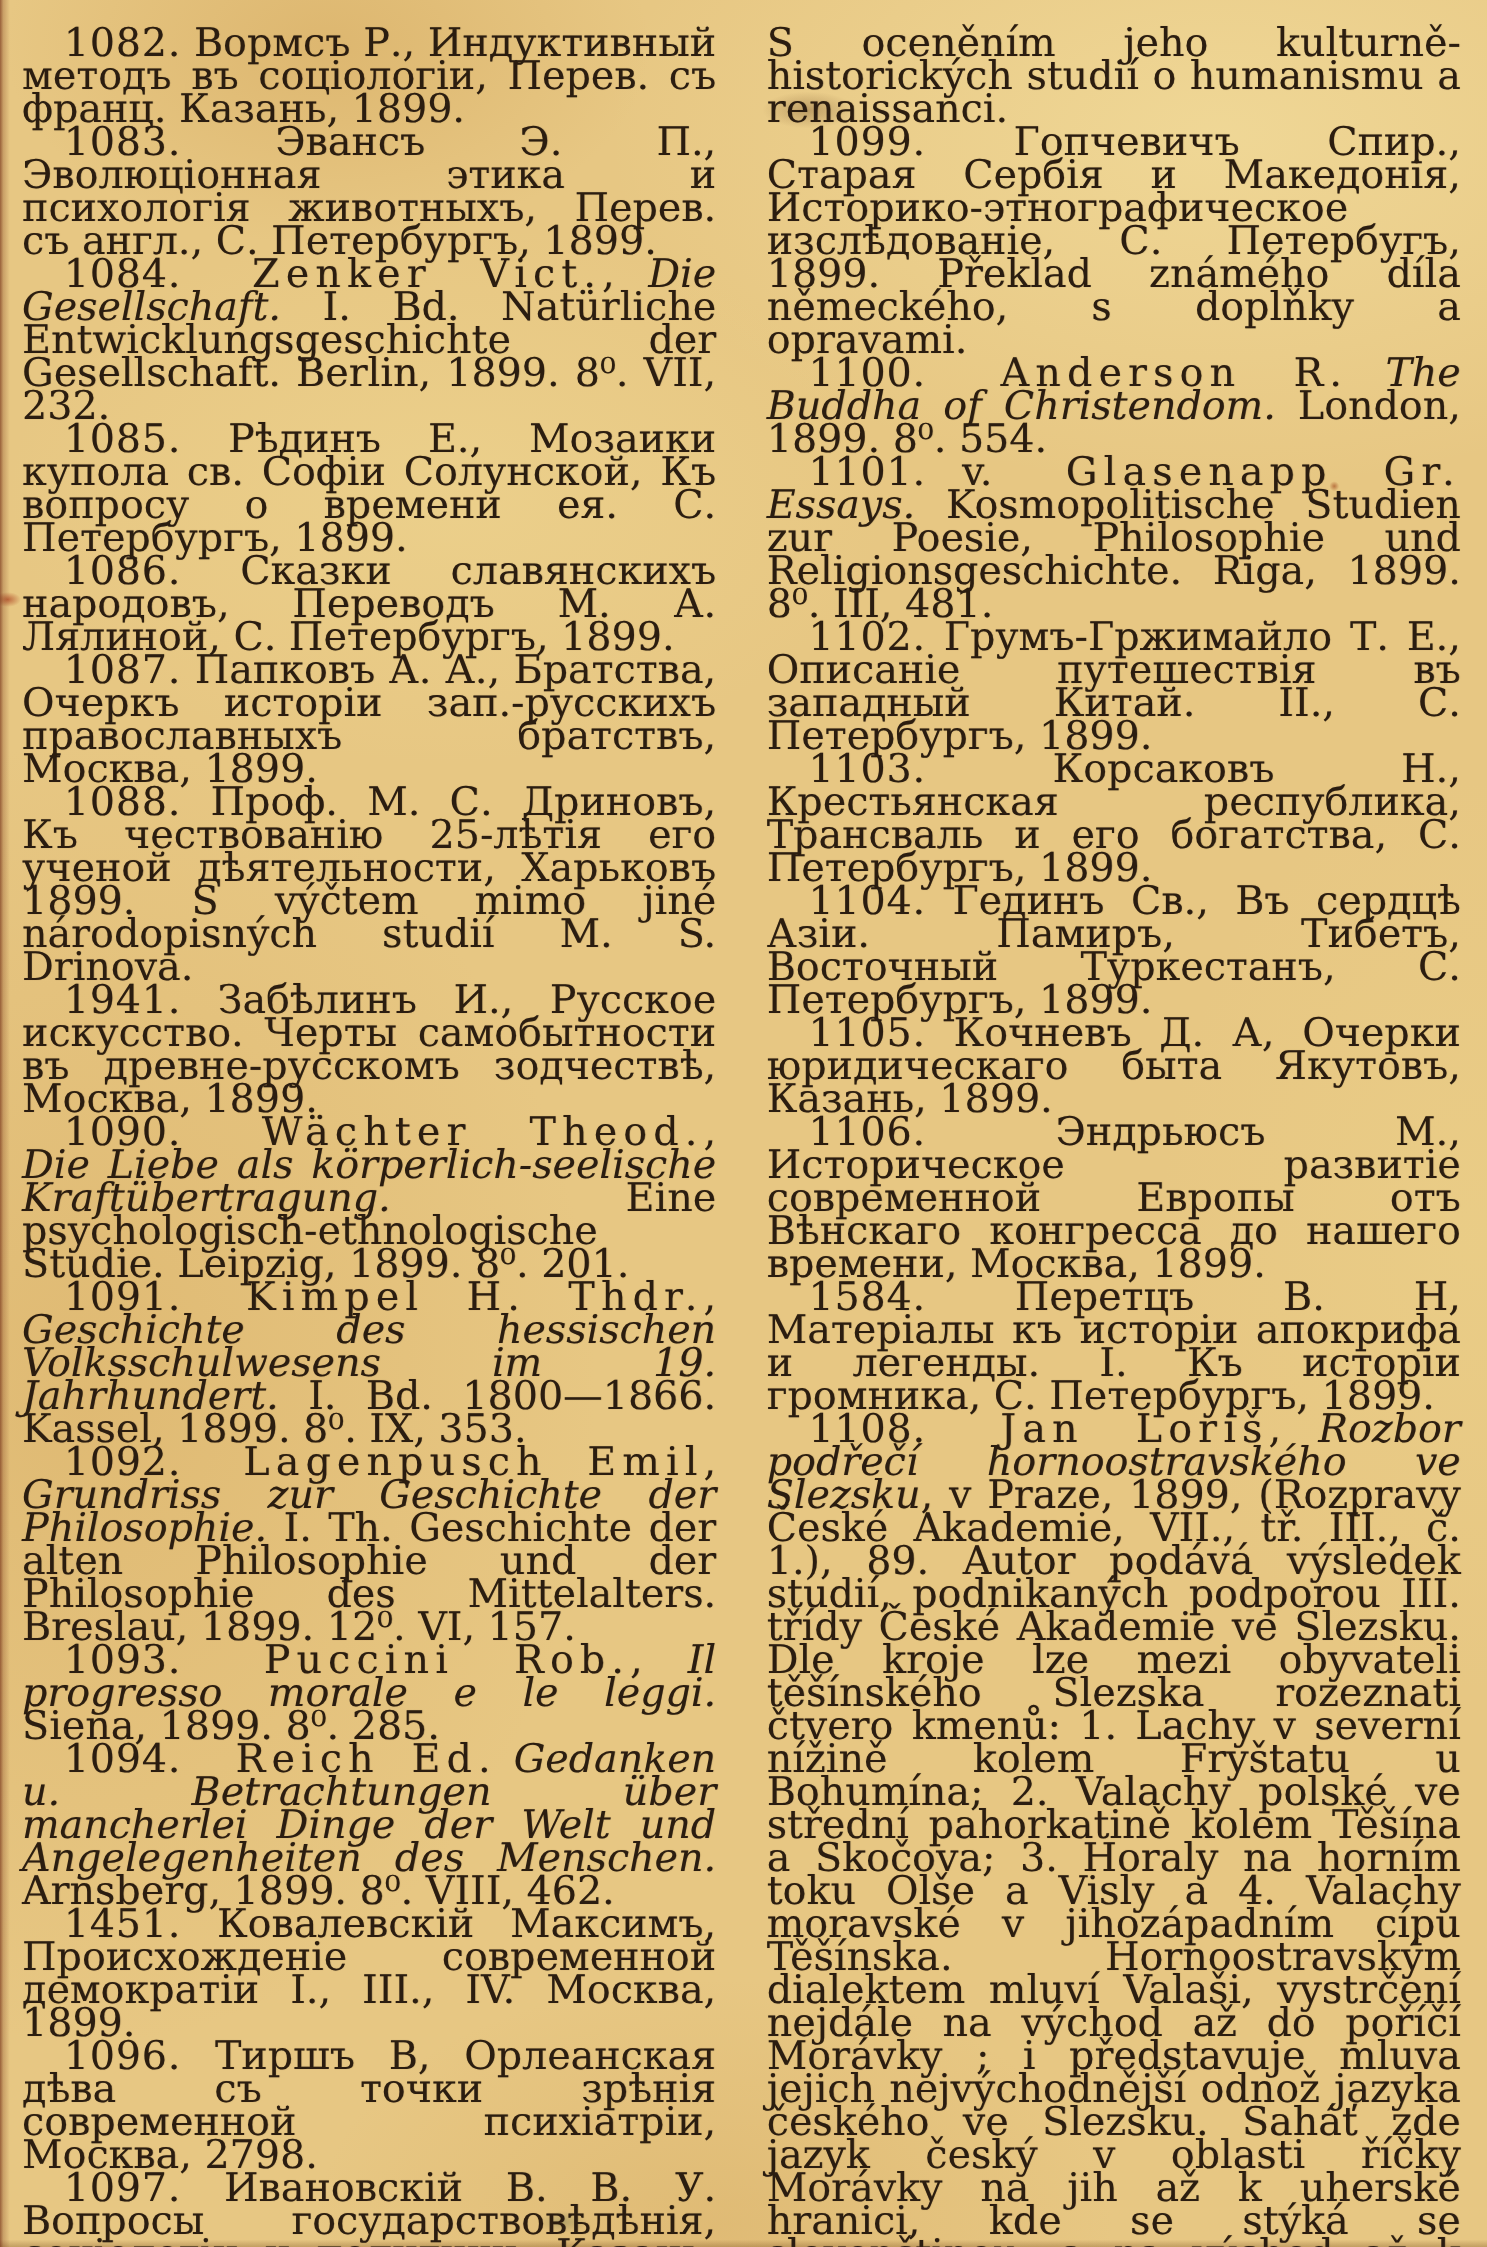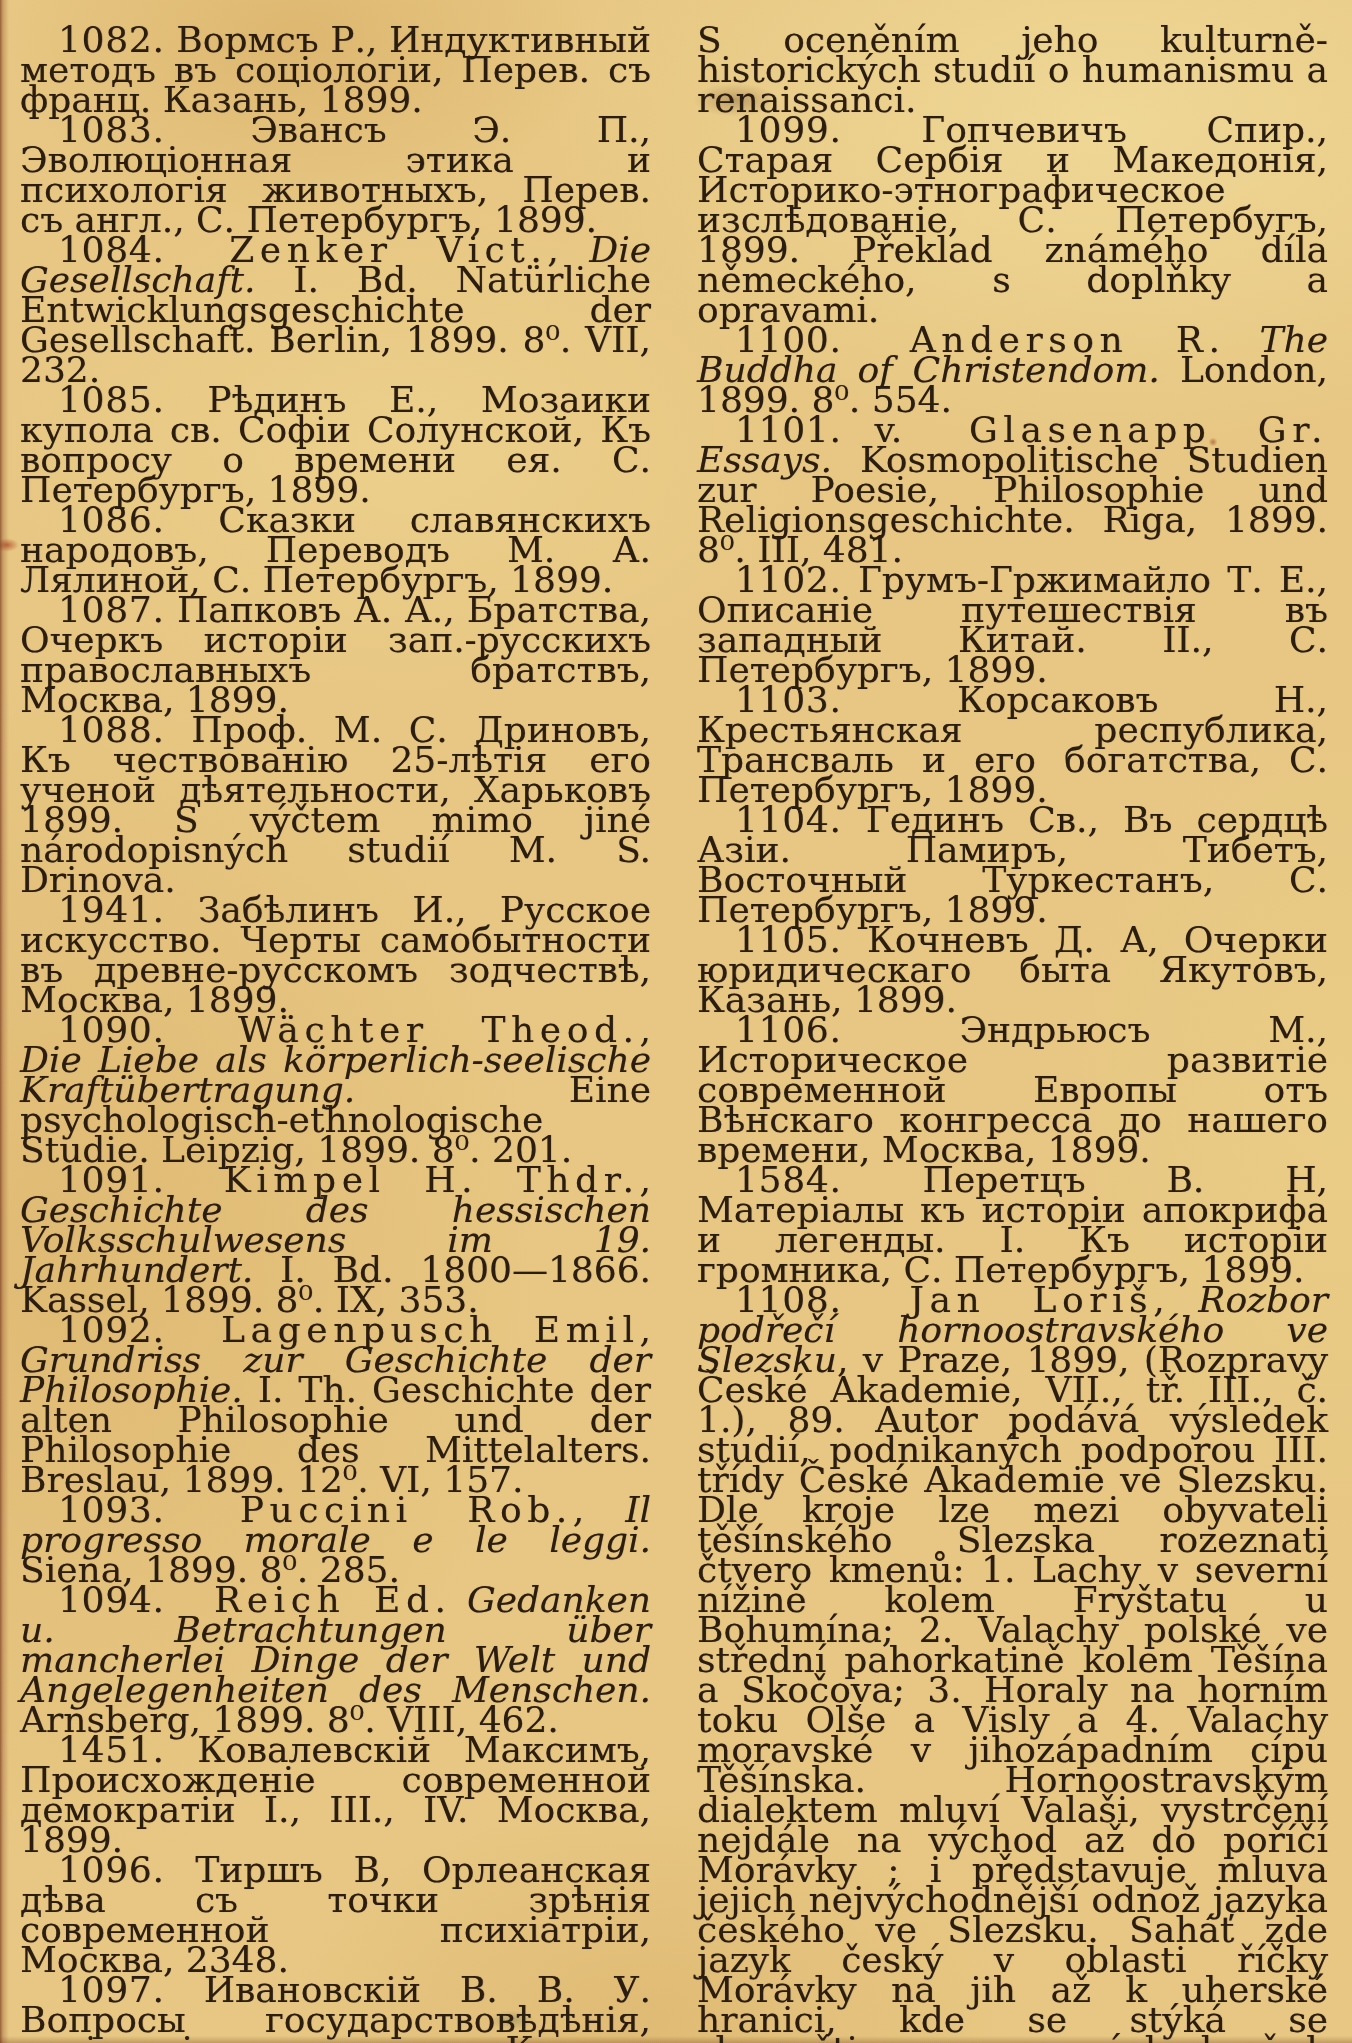--- a/index.html
+++ b/index.html
@@ -61,21 +61,21 @@
       <p class="entry"><span class="entry-number seg-roman">1086.</span> <span class="seg-roman">Сказки славянскихъ народовъ, Переводъ М. А. Лялиной, С. Петербургъ, 1899.</span></p>
       <p class="entry"><span class="entry-number seg-roman">1087.</span> <span class="seg-roman">Папковъ А. А., Братства, Очеркъ исторіи зап.-русскихъ православныхъ братствъ, Москва, 1899.</span></p>
       <p class="entry"><span class="entry-number seg-roman">1088.</span> <span class="seg-roman">Проф. М. С. Дриновъ, Къ чествованію 25-лѣтія его ученой дѣятельности, Харьковъ 1899. S výčtem mimo jiné národopisných studií M. S. Drinova.</span></p>
       <p class="entry"><span class="entry-number seg-roman">1941.</span> <span class="seg-roman">Забѣлинъ И., Русское искусство. Черты самобытности въ древне-русскомъ зодчествѣ, Москва, 1899.</span></p>
       <p class="entry"><span class="entry-number seg-roman">1090.</span> <span class="seg-spaced">Wächter Theod.</span><span class="seg-roman">, </span><span class="seg-italic">Die Liebe als körperlich-seelische Kraftübertragung.</span><span class="seg-roman"> Eine psychologisch-ethnologische Studie. Leipzig, 1899. 8⁰. 201.</span></p>
       <p class="entry"><span class="entry-number seg-roman">1091.</span> <span class="seg-spaced">Kimpel H. Thdr.</span><span class="seg-roman">, </span><span class="seg-italic">Geschichte des hessischen Volksschulwesens im 19. Jahrhundert.</span><span class="seg-roman"> I. Bd. 1800—1866. Kassel, 1899. 8⁰. IX, 353.</span></p>
       <p class="entry"><span class="entry-number seg-roman">1092.</span> <span class="seg-spaced">Lagenpusch Emil</span><span class="seg-roman">, </span><span class="seg-italic">Grundriss zur Geschichte der Philosophie.</span><span class="seg-roman"> I. Th. Geschichte der alten Philosophie und der Philosophie des Mittelalters. Breslau, 1899. 12⁰. VI, 157.</span></p>
       <p class="entry"><span class="entry-number seg-roman">1093.</span> <span class="seg-spaced">Puccini Rob.</span><span class="seg-roman">, </span><span class="seg-italic">Il progresso morale e le leggi.</span><span class="seg-roman"> Siena, 1899. 8⁰. 285.</span></p>
       <p class="entry"><span class="entry-number seg-roman">1094.</span> <span class="seg-spaced">Reich Ed.</span><span class="seg-roman"> </span><span class="seg-italic">Gedanken u. Betrachtungen über mancherlei Dinge der Welt und Angelegenheiten des Menschen.</span><span class="seg-roman"> Arnsberg, 1899. 8⁰. VIII, 462.</span></p>
       <p class="entry"><span class="entry-number seg-roman">1451.</span> <span class="seg-roman">Ковалевскій Максимъ, Происхожденіе современной демократіи I., III., IV. Москва, 1899.</span></p>
-      <p class="entry"><span class="entry-number seg-roman">1096.</span> <span class="seg-roman">Тиршъ В, Орлеанская дѣва съ точки зрѣнія современной психіатріи, Москва, 2348.</span></p>
+      <p class="entry"><span class="entry-number seg-roman">1096.</span> <span class="seg-roman">Тиршъ В, Орлеанская дѣва съ точки зрѣнія современной психіатріи, Москва, 2798.</span></p>
       <p class="entry"><span class="entry-number seg-roman">1097.</span> <span class="seg-roman">Ивановскій В. В. У. Вопросы государствовѣдѣнія, соціологіи и политики, Казань, 1899.</span></p>
       <p class="entry"><span class="entry-number seg-roman">1098.</span> <span class="seg-roman">Бузескулъ В., Памяти проф. М. С. Корелина, Харьковъ, 1899.</span></p>
     </div>
   <div class="column column-right">
       <p class="entry no-indent"><span class="seg-roman">S oceněním jeho kulturně-historických studií o humanismu a renaissanci.</span></p>
       <p class="entry"><span class="entry-number seg-roman">1099.</span> <span class="seg-roman">Гопчевичъ Спир., Старая Сербія и Македонія, Историко-этнографическое изслѣдованіе, С. Петербугъ, 1899. Překlad známého díla německého, s doplňky a opravami.</span></p>
       <p class="entry"><span class="entry-number seg-roman">1100.</span> <span class="seg-spaced">Anderson R.</span><span class="seg-roman"> </span><span class="seg-italic">The Buddha of Christendom.</span><span class="seg-roman"> London, 1899. 8⁰. 554.</span></p>
       <p class="entry"><span class="entry-number seg-roman">1101.</span> <span class="seg-roman">v. </span><span class="seg-spaced">Glasenapp Gr.</span><span class="seg-roman"> </span><span class="seg-italic">Essays.</span><span class="seg-roman"> Kosmopolitische Studien zur Poesie, Philosophie und Religionsgeschichte. Riga, 1899. 8⁰. III, 481.</span></p>
       <p class="entry"><span class="entry-number seg-roman">1102.</span> <span class="seg-roman">Грумъ-Гржимайло Т. Е., Описаніе путешествія въ западный Китай. II., С. Петербургъ, 1899.</span></p>
       <p class="entry"><span class="entry-number seg-roman">1103.</span> <span class="seg-roman">Корсаковъ Н., Крестьянская республика, Трансваль и его богатства, С. Петербургъ, 1899.</span></p>

